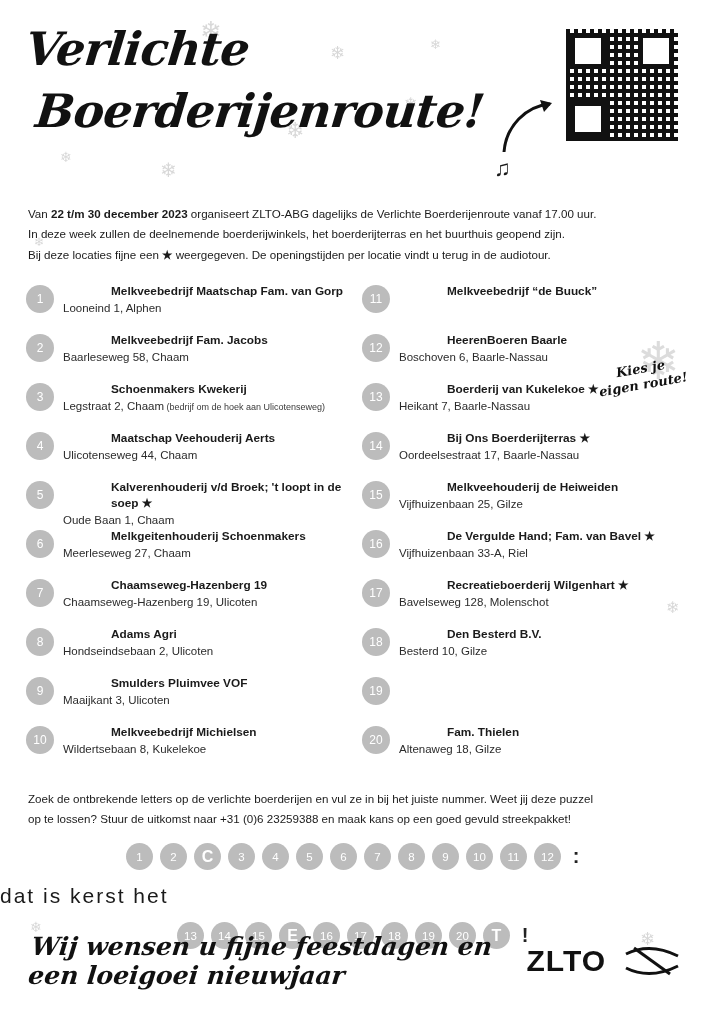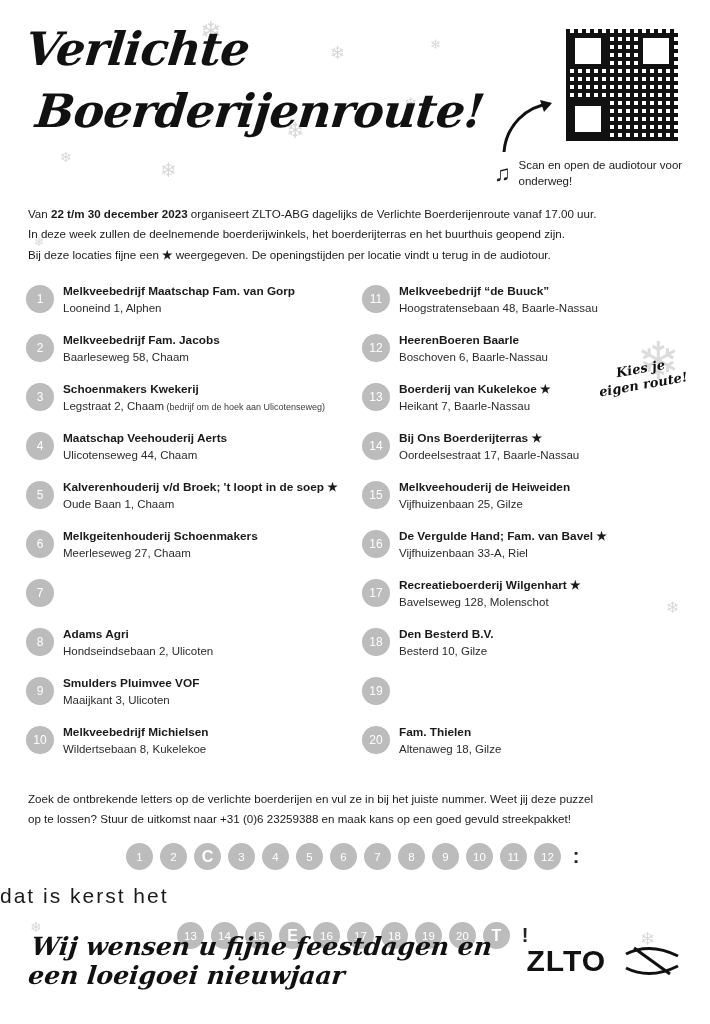--- a/index.html
+++ b/index.html
@@ -156,20 +156,21 @@
     align-items: center;
     justify-content: center;
     margin-right: 9px;
     margin-top: 2px;
   }
   .etext { padding-top: 1px; }
   .ename {
     font-size: 11.8px;
     font-weight: bold;
     line-height: 1.35;
+    margin-left: 48px;
   }
   .eaddr {
     font-size: 11.5px;
     line-height: 1.4;
     color: #2b2b2b;
   }
   .eaddr .small {
     font-size: 9px;
     color: #3a3a3a;
     margin-top: 40px;
@@ -303,21 +304,20 @@
 
   <div class="arrow-curve">
     <svg width="60" height="60" viewBox="0 0 60 60">
       <path d="M4 56 C 6 30, 26 10, 50 8" stroke="#111" stroke-width="3" fill="none"></path>
       <path d="M40 4 L52 7 L44 16 Z" fill="#111"></path>
     </svg>
   </div>
 
   <div class="scan-text">
     <span class="note-icon">♫</span>
-    <span>Scan en open de audiotour voor onderweg!</span>
   </div>
 </div>
 
 <div class="intro">
   <div>
     <span>Van </span><b>22 t/m 30 december 2023</b><span> organiseert ZLTO-ABG dagelijks de Verlichte Boerderijenroute vanaf 17.00 uur.</span>
   </div>
   <div>In deze week zullen de deelnemende boerderijwinkels, het boerderijterras en het buurthuis geopend zijn.</div>
   <div>
     <span>Bij deze locaties fijne een </span><b>★</b><span> weergegeven. De openingstijden per locatie vindt u terug in de audiotour.</span>
@@ -364,20 +364,24 @@
       </div>
       <div class="entry">
         <div class="badge">6</div>
         <div class="etext">
           <div class="ename">Melkgeitenhouderij Schoenmakers</div>
           <div class="eaddr">Meerleseweg 27, Chaam</div>
         </div>
       </div>
       <div class="entry">
         <div class="badge">7</div>
+        <div class="etext">
+          <div class="ename">Chaamseweg-Hazenberg 19</div>
+          <div class="eaddr">Chaamseweg-Hazenberg 19, Ulicoten</div>
+        </div>
       </div>
       <div class="entry">
         <div class="badge">8</div>
         <div class="etext">
           <div class="ename">Adams Agri</div>
           <div class="eaddr">Hondseindsebaan 2, Ulicoten</div>
         </div>
       </div>
       <div class="entry">
         <div class="badge">9</div>
@@ -392,21 +396,20 @@
           <div class="ename">Melkveebedrijf Michielsen</div>
           <div class="eaddr">Wildertsebaan 8, Kukelekoe</div>
         </div>
       </div>
     </div>
   <div class="col" id="col-right">
       <div class="entry">
         <div class="badge">11</div>
         <div class="etext">
           <div class="ename">Melkveebedrijf “de Buuck”</div>
-          <div class="eaddr">Hoogstratensebaan 48, Baarle-Nassau</div>
         </div>
       </div>
       <div class="entry">
         <div class="badge">12</div>
         <div class="etext">
           <div class="ename">HeerenBoeren Baarle</div>
           <div class="eaddr">Boschoven 6, Baarle-Nassau</div>
         </div>
       </div>
       <div class="entry">

